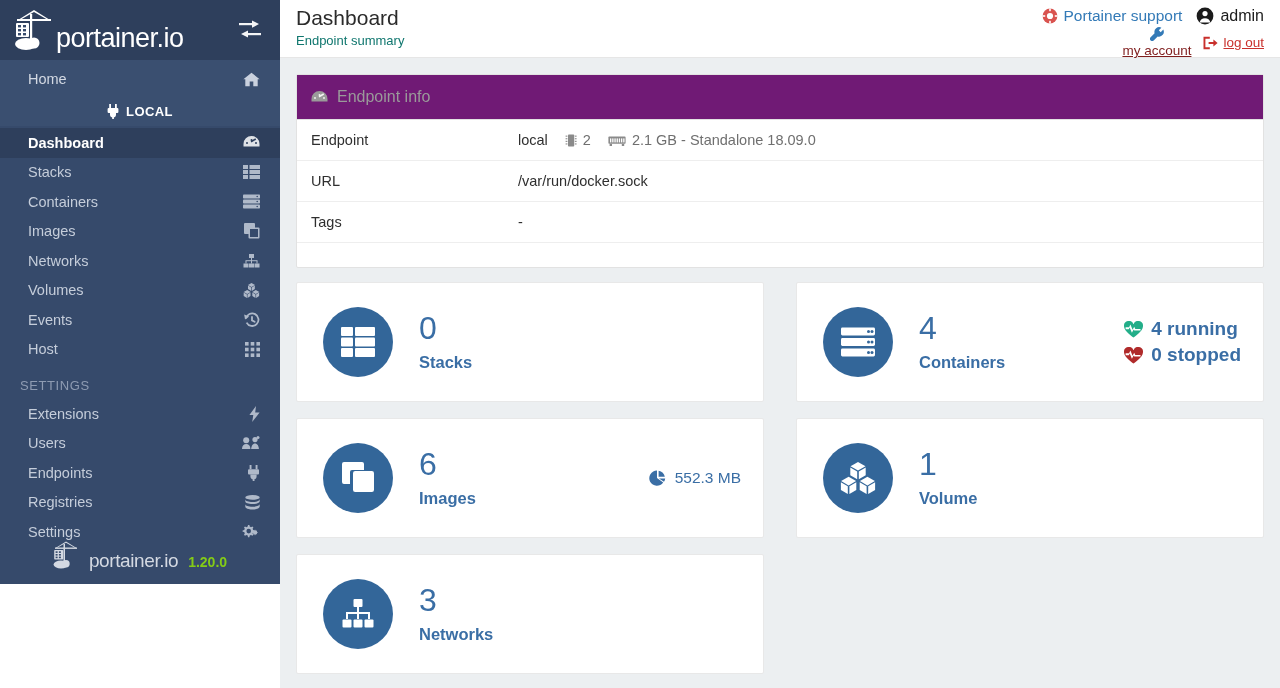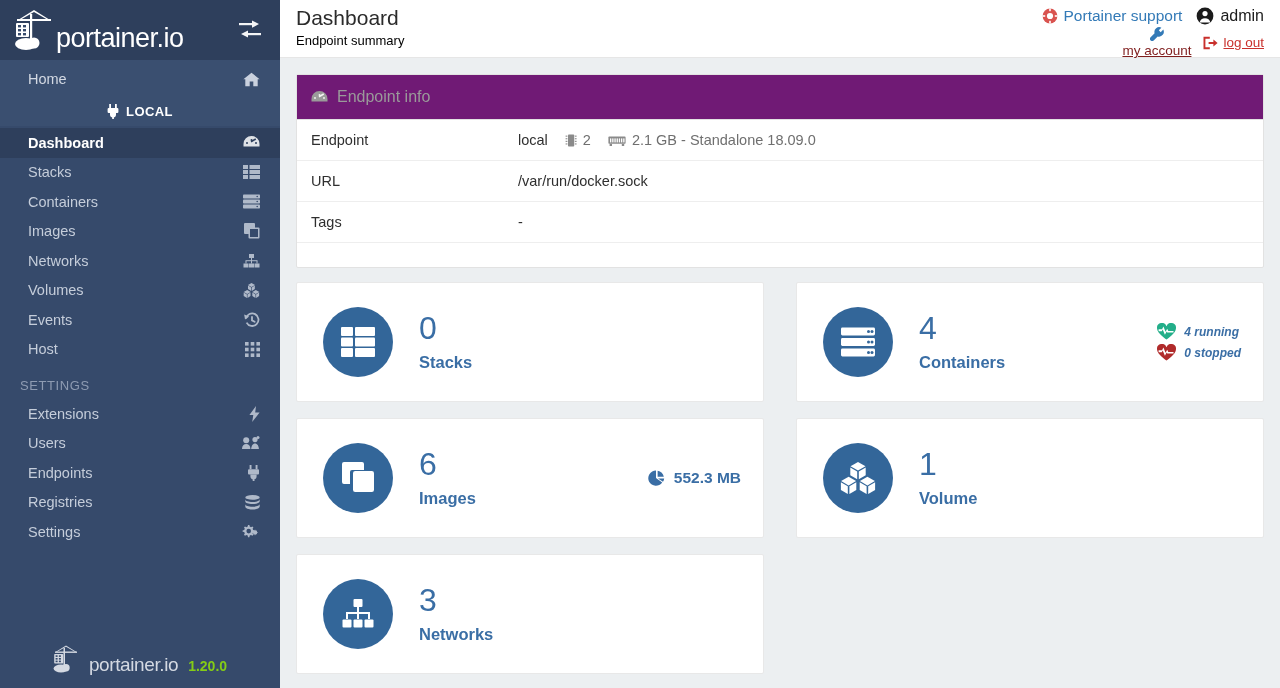--- a/index.html
+++ b/index.html
@@ -6,21 +6,21 @@
   html, body {
     width: 1280px; height: 688px;
     overflow: hidden;
     font-family: "Liberation Sans", sans-serif;
     background: #ffffff;
   }
   .app { display: flex; width: 1280px; height: 688px; }
 
   
   .sidebar {
-    width: 280px; height: 688px;
+    width: 280px; height: 584px;
     background: #364a6b;
     color: #ffffff;
     display: flex; flex-direction: column;
     flex: 0 0 280px;
     position: relative;
   }
   .sidebar-header {
     height: 60px;
     background: #2e3f5c;
     display: flex; align-items: center;
@@ -72,21 +72,21 @@
     display: flex; flex-direction: column; overflow: hidden;
   }
   .topbar {
     height: 58px; flex: 0 0 58px;
     display: flex; align-items: flex-start; justify-content: space-between;
     padding: 5px 16px 0 16px;
     border-bottom: 1px solid #e6e6e6;
     background: #ffffff;
   }
   .page-title { font-size: 21px; color: #2b2b2b; line-height: 1.25; font-weight: 400; }
-  .page-sub { font-size: 13px; color: #000000; margin-top: 2px; }
+  .page-sub { font-size: 13px; color: #0f766e; margin-top: 2px; }
   .topbar-right { display: flex; flex-direction: column; align-items: flex-end; gap: 2px; padding-top: 2px; }
   .tb-row1 { display: flex; align-items: center; gap: 14px; }
   .tb-row2 { display: flex; align-items: center; gap: 12px; }
   .support-link { display: flex; align-items: center; gap: 6px; color: #337ab7; font-size: 15.5px; cursor: pointer; }
   .user-block { display: flex; align-items: center; gap: 6px; color: #1b1b1b; font-size: 16px; }
   .acct-link { display: flex; align-items: center; gap: 2px; color: #7f1d1d; font-size: 13.5px; cursor: pointer; flex-direction: column; }
   .acct-link span.lbl { text-decoration: underline; }
   .logout-link { display: flex; align-items: center; gap: 5px; color: #c9302c; font-size: 13.5px; cursor: pointer; }
   .logout-link span.lbl { text-decoration: underline; }
 
@@ -125,22 +125,22 @@
     display: flex; align-items: center; justify-content: center;
     color: #ffffff;
   }
   .card-text { margin-left: 26px; display: flex; flex-direction: column; }
   .card-count { font-size: 32px; color: #3a6ea5; line-height: 1.05; font-weight: 300; }
   .card-label { font-size: 16.5px; color: #3a6ea5; margin-top: 7px; font-weight: 600; }
   .card-extra {
     margin-left: auto; display: flex; flex-direction: column;
     align-items: flex-start; gap: 4px;
   }
-  .extra-line { display: flex; align-items: center; gap: 8px; font-size: 12px; color: #3a6ea5; font-weight: 600; font-style: italic; }
-  .sub-right { margin-left: auto; display: flex; align-items: center; gap: 9px; font-size: 15.5px; color: #3a6ea5; font-weight: 700; }
+  .extra-line { display: flex; align-items: center; gap: 8px; font-size: 19px; color: #3a6ea5; font-weight: 600; }
+  .sub-right { margin-left: auto; display: flex; align-items: center; gap: 9px; font-size: 15.5px; color: #3a6ea5; font-weight: 400; }
   svg { display: block; }
 </style>
 </head>
 <body>
 
 <div class="app">
 
   <div class="sidebar">
 
     <div class="sidebar-header">

